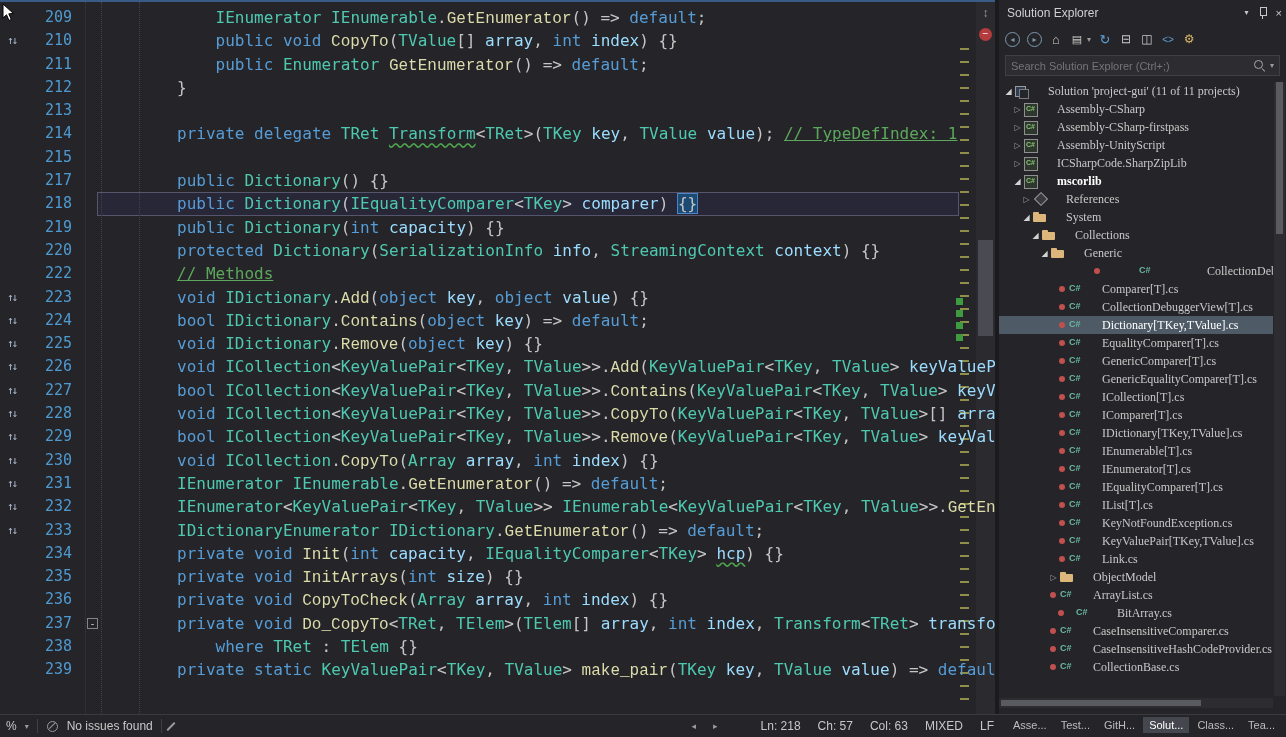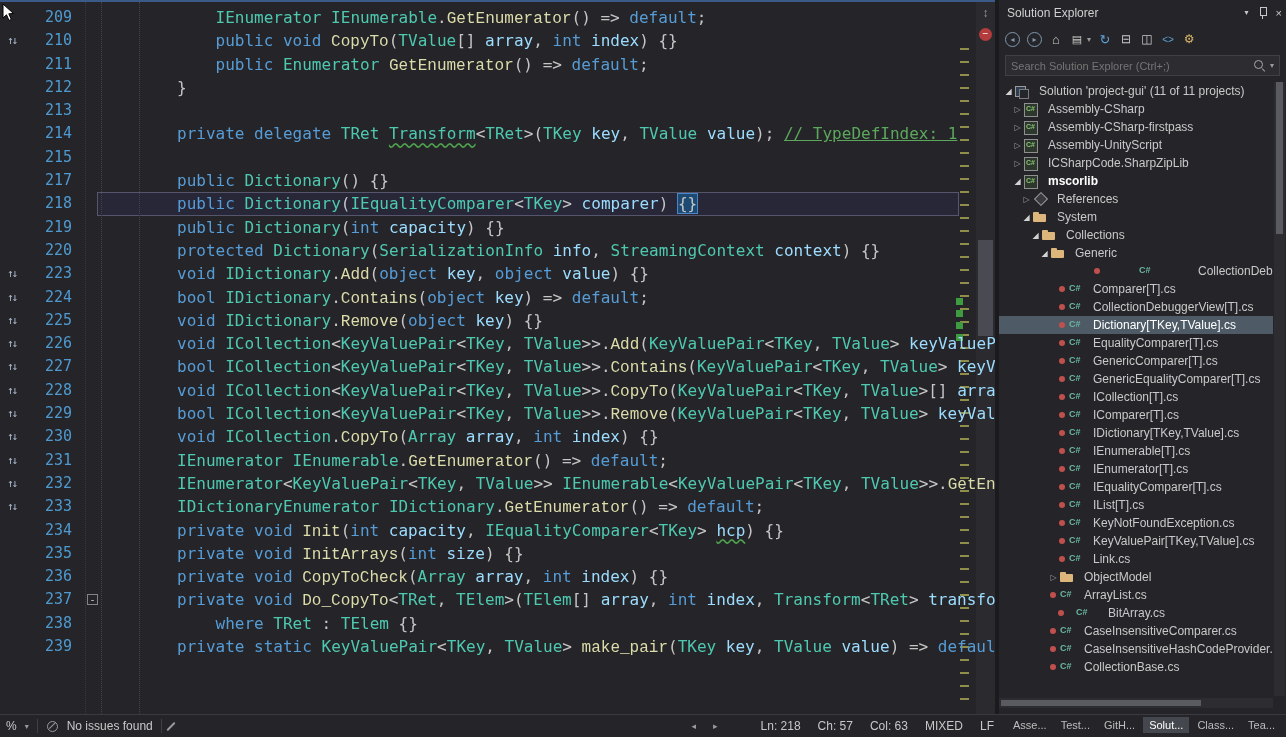--- a/index.html
+++ b/index.html
@@ -64,21 +64,21 @@
           font-size:11px; font-family:"Liberation Sans", sans-serif; }
   .mag { position:relative; width:13px; height:13px; flex:none; }
   .mag::before { content:''; position:absolute; left:1px; top:1px; width:7px; height:7px; border:1px solid #a8a8a8; border-radius:50%; }
   .mag::after { content:''; position:absolute; left:9px; top:9px; width:4px; height:1px; background:#a8a8a8; transform:rotate(45deg); transform-origin:left center; }
 
   #sx-tree { position:absolute; left:0; top:82px; right:13px; bottom:18px; overflow:hidden; }
   .trow { display:flex; align-items:center; height:18px; font-size:12px; white-space:nowrap; }
   .trow.selected { background:#4e5b66; color:#ffffff; }
   .trow .chev { width:11px; flex:none; font-size:8px; color:#9b9b9b; text-align:center; }
   .trow .chev.exp { color:#d2d2d2; }
-  .trow .lbl { margin-left:6px; }
+  .trow .lbl { margin-left:15px;font-family:Liberation Serif, serif; }
   .trow .lbl.bold { font-weight:bold; color:#ffffff; }
   .dotred { width:6px; height:6px; border-radius:50%; background:#c0504d; margin-right:3px; flex:none; }
   .ic { display:inline-block; position:relative; width:16px; height:14px; margin-right:3px; flex:none; }
   .ic-solution::before { content:''; position:absolute; left:1px; top:2px; width:9px; height:9px; border:1px solid #9b9b9b; background:#2f3e52; }
   .ic-solution::after { content:''; position:absolute; left:5px; top:5px; width:8px; height:8px; border:1px solid #7b7b7b; background:#23262b; }
   .ic-project::before { content:''; position:absolute; left:1px; top:1px; width:12px; height:12px; border:1px solid #8f8f8f; background:#2e372e; }
   .ic-project::after { content:'C#'; position:absolute; left:3px; top:3px; font-size:7px; font-weight:bold; color:#85c46f; }
   .ic-references::before { content:''; position:absolute; left:4px; top:2px; width:8px; height:8px; border:1px solid #9b9b9b; background:#3a3a3e; transform:rotate(45deg); }
   .ic-folder::before { content:''; position:absolute; left:1px; top:2px; width:6px; height:3px; background:#dcb67a; border-radius:1px 1px 0 0; }
   .ic-folder::after { content:''; position:absolute; left:1px; top:4px; width:13px; height:8px; background:#dcb67a; border-radius:0 1px 1px 1px; }
@@ -119,20 +119,21 @@
         <div class="crow"><span class="gicon">↑↓</span><span class="lnum">210</span><span class="codeline" style="padding-left: 115.5px;"><span class="tk tk-kw">public</span><span class="tk tk-pu"> </span><span class="tk tk-kw">void</span><span class="tk tk-pu"> </span><span class="tk tk-me">CopyTo</span><span class="tk tk-pu">(</span><span class="tk tk-ty">TValue</span><span class="tk tk-pu">[] </span><span class="tk tk-pa">array</span><span class="tk tk-pu">, </span><span class="tk tk-kw">int</span><span class="tk tk-pu"> </span><span class="tk tk-pa">index</span><span class="tk tk-pu">) {}</span></span></div>
         <div class="crow"><span class="lnum">211</span><span class="codeline" style="padding-left: 115.5px;"><span class="tk tk-kw">public</span><span class="tk tk-pu"> </span><span class="tk tk-ty">Enumerator</span><span class="tk tk-pu"> </span><span class="tk tk-me">GetEnumerator</span><span class="tk tk-pu">() =&gt; </span><span class="tk tk-kw">default</span><span class="tk tk-pu">;</span></span></div>
         <div class="crow"><span class="lnum">212</span><span class="codeline" style="padding-left: 77px;"><span class="tk tk-pu">}</span></span></div>
         <div class="crow"><span class="lnum">213</span><span class="codeline" style="padding-left: 0px;"></span></div>
         <div class="crow"><span class="lnum">214</span><span class="codeline" style="padding-left: 77px;"><span class="tk tk-kw">private</span><span class="tk tk-pu"> </span><span class="tk tk-kw">delegate</span><span class="tk tk-pu"> </span><span class="tk tk-ty">TRet</span><span class="tk tk-pu"> </span><span class="tk tk-ty sq">Transform</span><span class="tk tk-pu">&lt;</span><span class="tk tk-ty">TRet</span><span class="tk tk-pu">&gt;(</span><span class="tk tk-ty">TKey</span><span class="tk tk-pu"> </span><span class="tk tk-pa">key</span><span class="tk tk-pu">, </span><span class="tk tk-ty">TValue</span><span class="tk tk-pu"> </span><span class="tk tk-pa">value</span><span class="tk tk-pu">); </span><span class="tk tk-cm">// TypeDefIndex: 1</span></span></div>
         <div class="crow"><span class="lnum">215</span><span class="codeline" style="padding-left: 0px;"></span></div>
         <div class="crow"><span class="lnum">217</span><span class="codeline" style="padding-left: 77px;"><span class="tk tk-kw">public</span><span class="tk tk-pu"> </span><span class="tk tk-ty">Dictionary</span><span class="tk tk-pu">() {}</span></span></div>
         <div class="crow current"><span class="lnum">218</span><span class="codeline" style="padding-left: 77px;"><span class="tk tk-kw">public</span><span class="tk tk-pu"> </span><span class="tk tk-ty">Dictionary</span><span class="tk tk-pu">(</span><span class="tk tk-ty">IEqualityComparer</span><span class="tk tk-pu">&lt;</span><span class="tk tk-ty">TKey</span><span class="tk tk-pu">&gt; </span><span class="tk tk-pa">comparer</span><span class="tk tk-pu">) </span><span class="tk tk-pu sel">{}</span></span></div>
         <div class="crow"><span class="lnum">219</span><span class="codeline" style="padding-left: 77px;"><span class="tk tk-kw">public</span><span class="tk tk-pu"> </span><span class="tk tk-ty">Dictionary</span><span class="tk tk-pu">(</span><span class="tk tk-kw">int</span><span class="tk tk-pu"> </span><span class="tk tk-pa">capacity</span><span class="tk tk-pu">) {}</span></span></div>
         <div class="crow"><span class="lnum">220</span><span class="codeline" style="padding-left: 77px;"><span class="tk tk-kw">protected</span><span class="tk tk-pu"> </span><span class="tk tk-ty">Dictionary</span><span class="tk tk-pu">(</span><span class="tk tk-ty">SerializationInfo</span><span class="tk tk-pu"> </span><span class="tk tk-pa">info</span><span class="tk tk-pu">, </span><span class="tk tk-ty">StreamingContext</span><span class="tk tk-pu"> </span><span class="tk tk-pa">context</span><span class="tk tk-pu">) {}</span></span></div>
+        <div class="crow"><span class="lnum">222</span><span class="codeline" style="padding-left: 77px;"><span class="tk tk-cm">// Methods</span></span></div>
         <div class="crow"><span class="gicon">↑↓</span><span class="lnum">223</span><span class="codeline" style="padding-left: 77px;"><span class="tk tk-kw">void</span><span class="tk tk-pu"> </span><span class="tk tk-ty">IDictionary</span><span class="tk tk-pu">.</span><span class="tk tk-me">Add</span><span class="tk tk-pu">(</span><span class="tk tk-kw">object</span><span class="tk tk-pu"> </span><span class="tk tk-pa">key</span><span class="tk tk-pu">, </span><span class="tk tk-kw">object</span><span class="tk tk-pu"> </span><span class="tk tk-pa">value</span><span class="tk tk-pu">) {}</span></span></div>
         <div class="crow"><span class="gicon">↑↓</span><span class="lnum">224</span><span class="codeline" style="padding-left: 77px;"><span class="tk tk-kw">bool</span><span class="tk tk-pu"> </span><span class="tk tk-ty">IDictionary</span><span class="tk tk-pu">.</span><span class="tk tk-me">Contains</span><span class="tk tk-pu">(</span><span class="tk tk-kw">object</span><span class="tk tk-pu"> </span><span class="tk tk-pa">key</span><span class="tk tk-pu">) =&gt; </span><span class="tk tk-kw">default</span><span class="tk tk-pu">;</span></span></div>
         <div class="crow"><span class="gicon">↑↓</span><span class="lnum">225</span><span class="codeline" style="padding-left: 77px;"><span class="tk tk-kw">void</span><span class="tk tk-pu"> </span><span class="tk tk-ty">IDictionary</span><span class="tk tk-pu">.</span><span class="tk tk-me">Remove</span><span class="tk tk-pu">(</span><span class="tk tk-kw">object</span><span class="tk tk-pu"> </span><span class="tk tk-pa">key</span><span class="tk tk-pu">) {}</span></span></div>
         <div class="crow"><span class="gicon">↑↓</span><span class="lnum">226</span><span class="codeline" style="padding-left: 77px;"><span class="tk tk-kw">void</span><span class="tk tk-pu"> </span><span class="tk tk-ty">ICollection</span><span class="tk tk-pu">&lt;</span><span class="tk tk-ty">KeyValuePair</span><span class="tk tk-pu">&lt;</span><span class="tk tk-ty">TKey</span><span class="tk tk-pu">, </span><span class="tk tk-ty">TValue</span><span class="tk tk-pu">&gt;&gt;.</span><span class="tk tk-me">Add</span><span class="tk tk-pu">(</span><span class="tk tk-ty">KeyValuePair</span><span class="tk tk-pu">&lt;</span><span class="tk tk-ty">TKey</span><span class="tk tk-pu">, </span><span class="tk tk-ty">TValue</span><span class="tk tk-pu">&gt; </span><span class="tk tk-pa">keyValuePair</span></span></div>
         <div class="crow"><span class="gicon">↑↓</span><span class="lnum">227</span><span class="codeline" style="padding-left: 77px;"><span class="tk tk-kw">bool</span><span class="tk tk-pu"> </span><span class="tk tk-ty">ICollection</span><span class="tk tk-pu">&lt;</span><span class="tk tk-ty">KeyValuePair</span><span class="tk tk-pu">&lt;</span><span class="tk tk-ty">TKey</span><span class="tk tk-pu">, </span><span class="tk tk-ty">TValue</span><span class="tk tk-pu">&gt;&gt;.</span><span class="tk tk-me">Contains</span><span class="tk tk-pu">(</span><span class="tk tk-ty">KeyValuePair</span><span class="tk tk-pu">&lt;</span><span class="tk tk-ty">TKey</span><span class="tk tk-pu">, </span><span class="tk tk-ty">TValue</span><span class="tk tk-pu">&gt; </span><span class="tk tk-pa">keyValuePair</span></span></div>
         <div class="crow"><span class="gicon">↑↓</span><span class="lnum">228</span><span class="codeline" style="padding-left: 77px;"><span class="tk tk-kw">void</span><span class="tk tk-pu"> </span><span class="tk tk-ty">ICollection</span><span class="tk tk-pu">&lt;</span><span class="tk tk-ty">KeyValuePair</span><span class="tk tk-pu">&lt;</span><span class="tk tk-ty">TKey</span><span class="tk tk-pu">, </span><span class="tk tk-ty">TValue</span><span class="tk tk-pu">&gt;&gt;.</span><span class="tk tk-me">CopyTo</span><span class="tk tk-pu">(</span><span class="tk tk-ty">KeyValuePair</span><span class="tk tk-pu">&lt;</span><span class="tk tk-ty">TKey</span><span class="tk tk-pu">, </span><span class="tk tk-ty">TValue</span><span class="tk tk-pu">&gt;[] </span><span class="tk tk-pa">array</span></span></div>
         <div class="crow"><span class="gicon">↑↓</span><span class="lnum">229</span><span class="codeline" style="padding-left: 77px;"><span class="tk tk-kw">bool</span><span class="tk tk-pu"> </span><span class="tk tk-ty">ICollection</span><span class="tk tk-pu">&lt;</span><span class="tk tk-ty">KeyValuePair</span><span class="tk tk-pu">&lt;</span><span class="tk tk-ty">TKey</span><span class="tk tk-pu">, </span><span class="tk tk-ty">TValue</span><span class="tk tk-pu">&gt;&gt;.</span><span class="tk tk-me">Remove</span><span class="tk tk-pu">(</span><span class="tk tk-ty">KeyValuePair</span><span class="tk tk-pu">&lt;</span><span class="tk tk-ty">TKey</span><span class="tk tk-pu">, </span><span class="tk tk-ty">TValue</span><span class="tk tk-pu">&gt; </span><span class="tk tk-pa">keyValuePair</span></span></div>
         <div class="crow"><span class="gicon">↑↓</span><span class="lnum">230</span><span class="codeline" style="padding-left: 77px;"><span class="tk tk-kw">void</span><span class="tk tk-pu"> </span><span class="tk tk-ty">ICollection</span><span class="tk tk-pu">.</span><span class="tk tk-me">CopyTo</span><span class="tk tk-pu">(</span><span class="tk tk-ty">Array</span><span class="tk tk-pu"> </span><span class="tk tk-pa">array</span><span class="tk tk-pu">, </span><span class="tk tk-kw">int</span><span class="tk tk-pu"> </span><span class="tk tk-pa">index</span><span class="tk tk-pu">) {}</span></span></div>
         <div class="crow"><span class="gicon">↑↓</span><span class="lnum">231</span><span class="codeline" style="padding-left: 77px;"><span class="tk tk-ty">IEnumerator</span><span class="tk tk-pu"> </span><span class="tk tk-ty">IEnumerable</span><span class="tk tk-pu">.</span><span class="tk tk-me">GetEnumerator</span><span class="tk tk-pu">() =&gt; </span><span class="tk tk-kw">default</span><span class="tk tk-pu">;</span></span></div>
         <div class="crow"><span class="gicon">↑↓</span><span class="lnum">232</span><span class="codeline" style="padding-left: 77px;"><span class="tk tk-ty">IEnumerator</span><span class="tk tk-pu">&lt;</span><span class="tk tk-ty">KeyValuePair</span><span class="tk tk-pu">&lt;</span><span class="tk tk-ty">TKey</span><span class="tk tk-pu">, </span><span class="tk tk-ty">TValue</span><span class="tk tk-pu">&gt;&gt; </span><span class="tk tk-ty">IEnumerable</span><span class="tk tk-pu">&lt;</span><span class="tk tk-ty">KeyValuePair</span><span class="tk tk-pu">&lt;</span><span class="tk tk-ty">TKey</span><span class="tk tk-pu">, </span><span class="tk tk-ty">TValue</span><span class="tk tk-pu">&gt;&gt;.</span><span class="tk tk-me">GetEnumerator</span></span></div>

